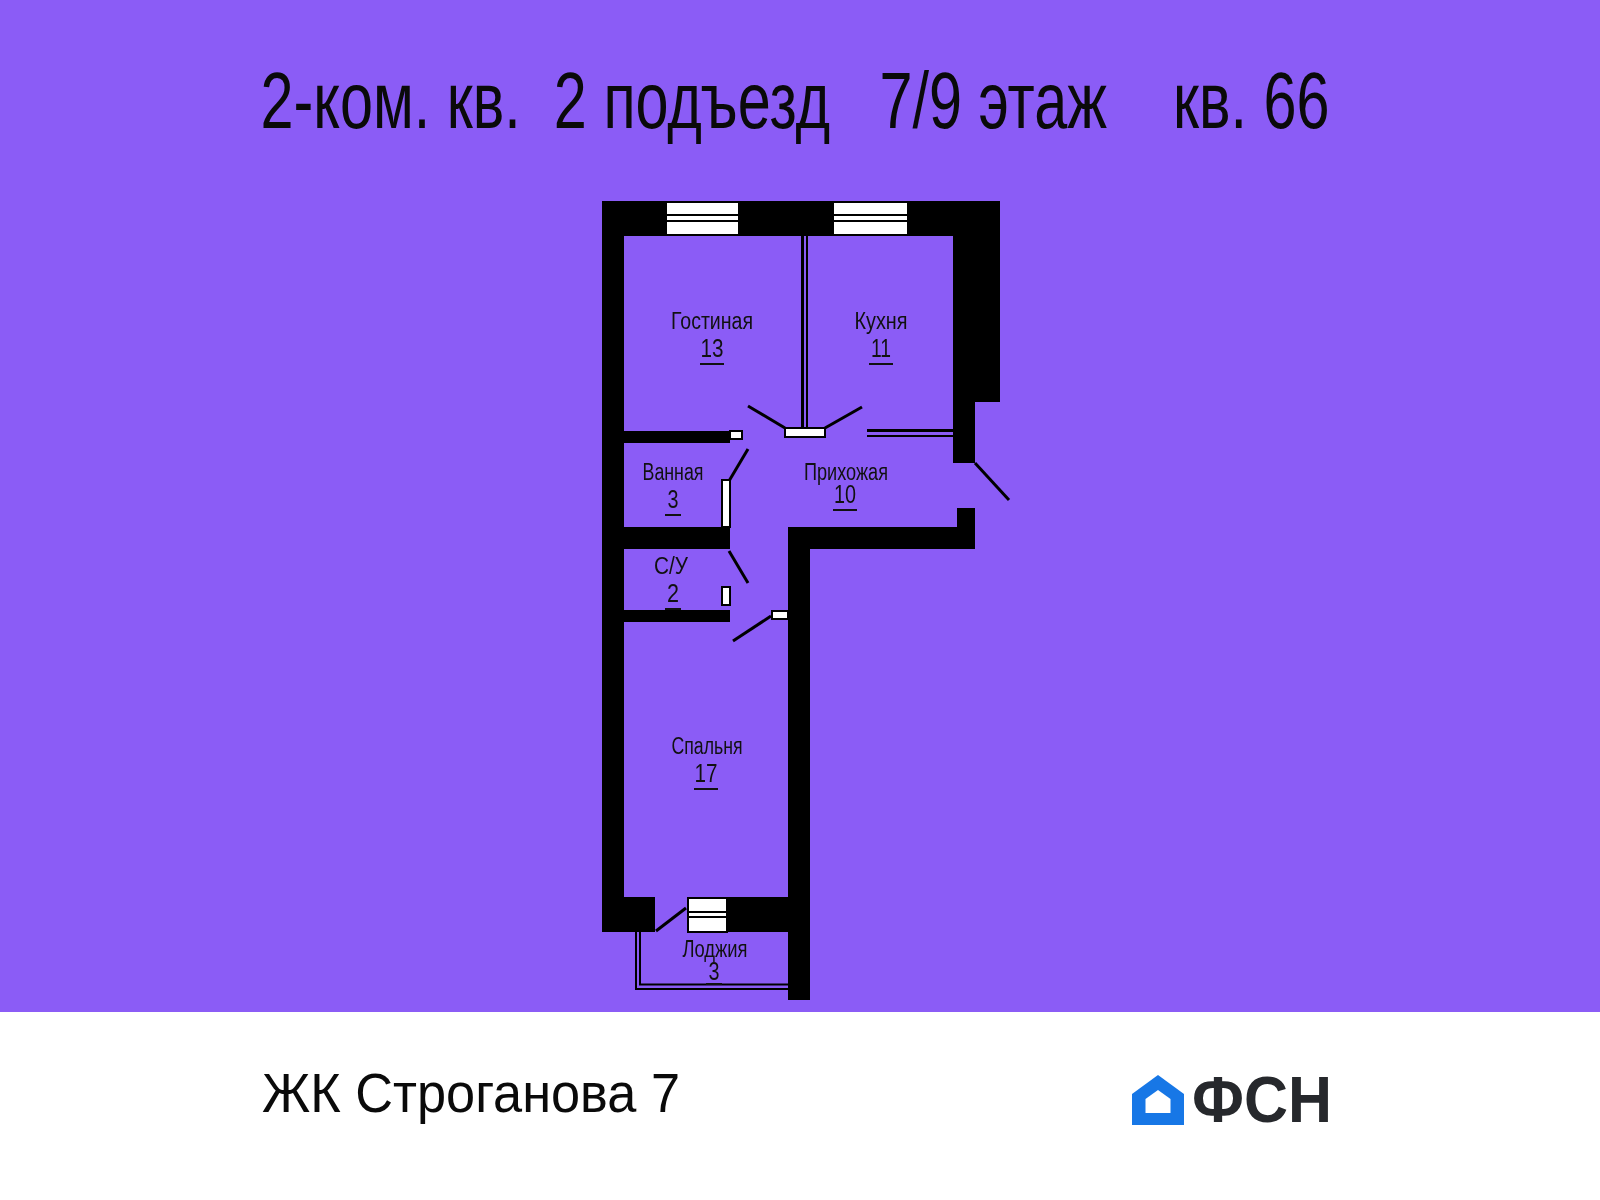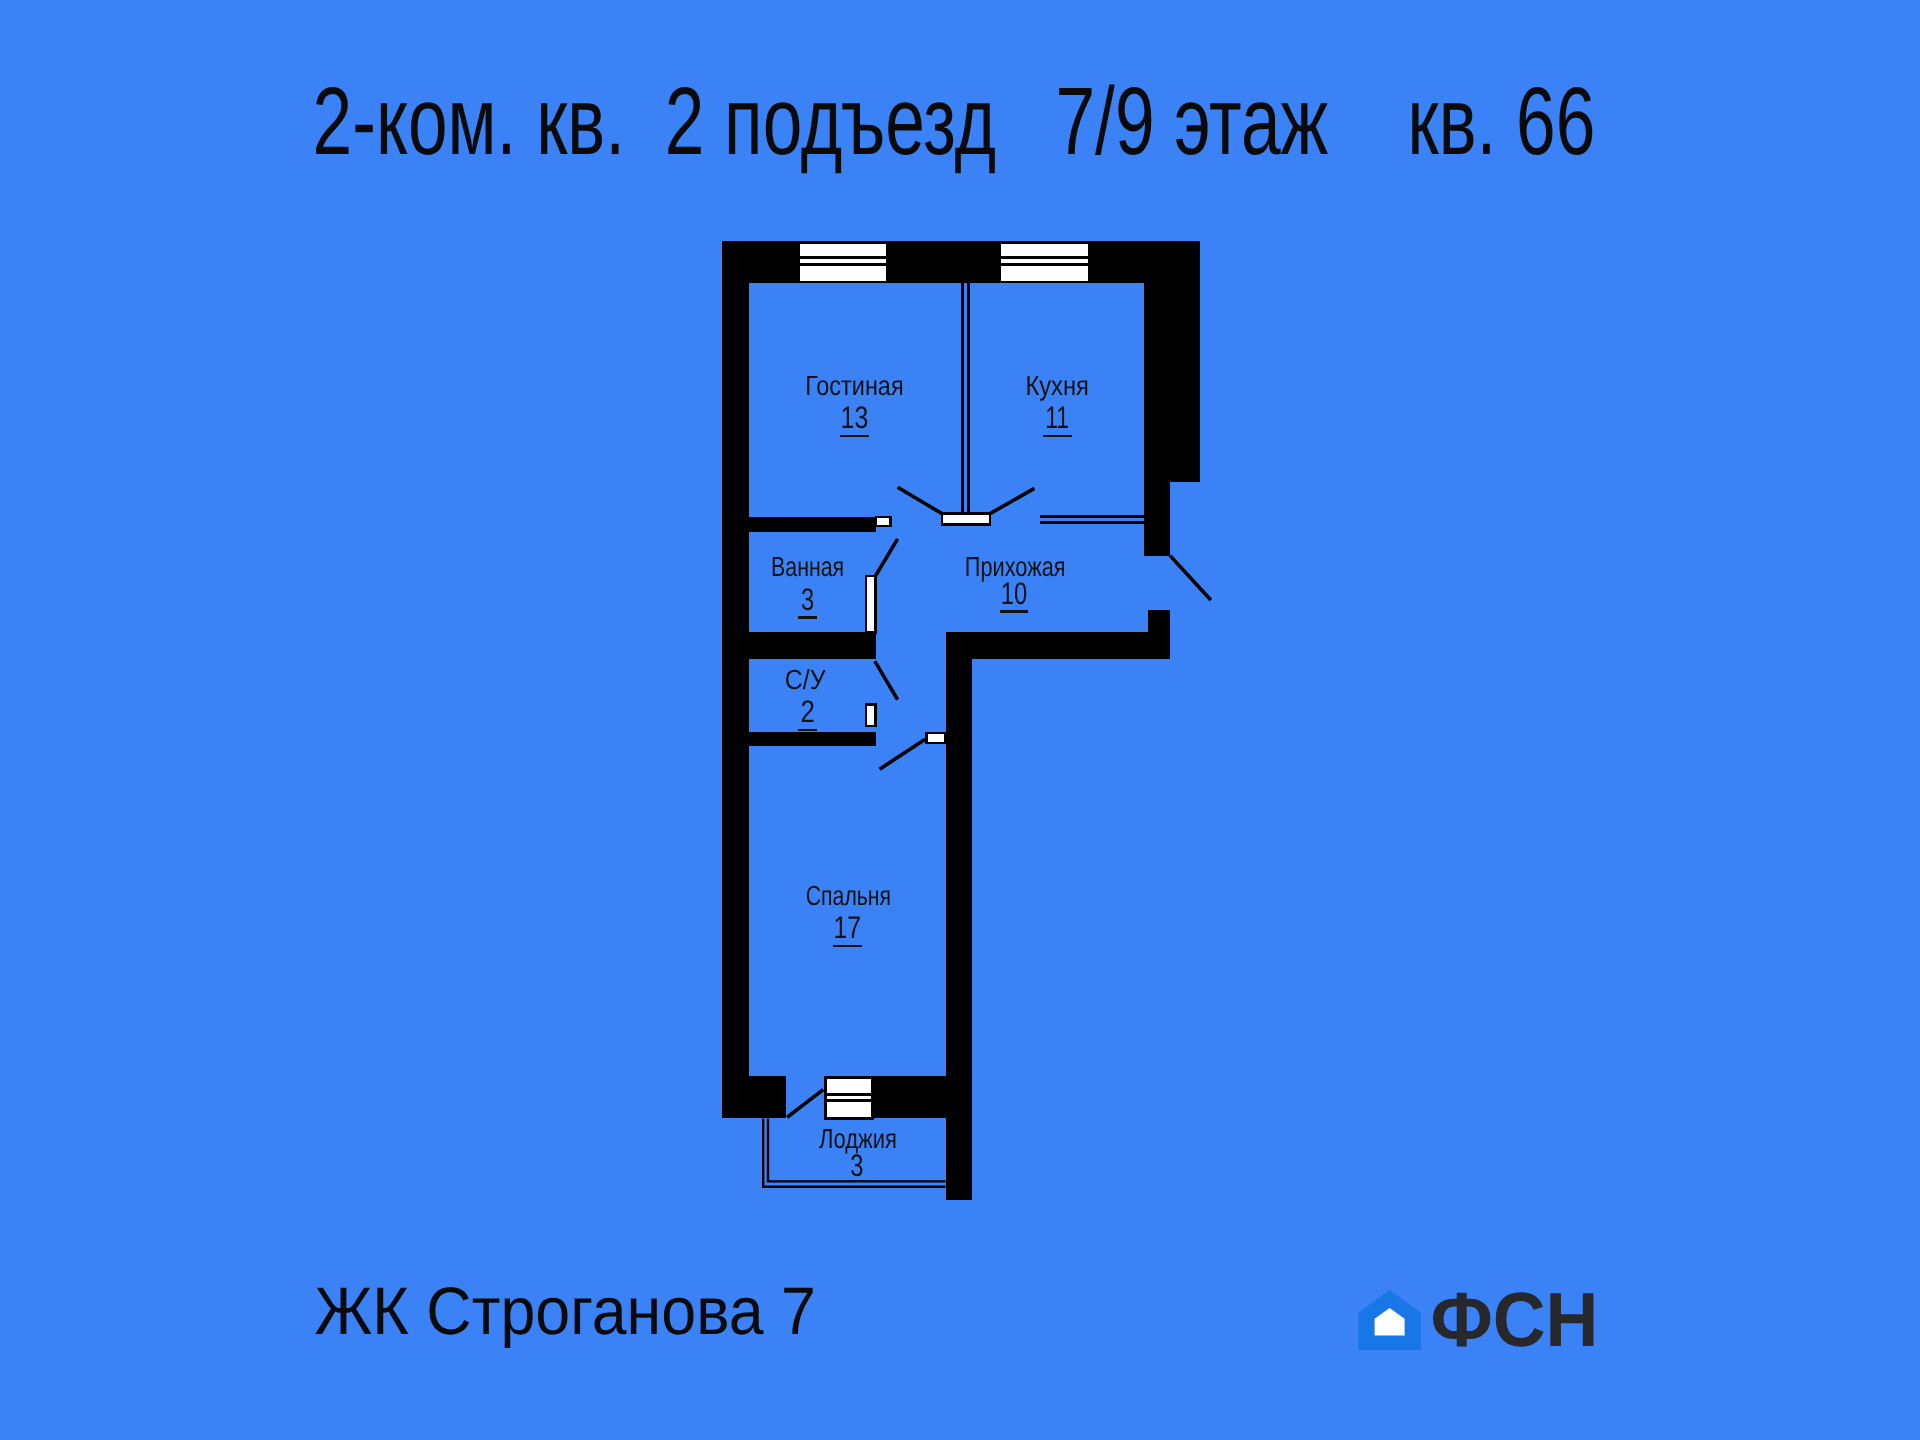--- a/index.html
+++ b/index.html
@@ -7,22 +7,22 @@
     padding: 0;
     background: #ffffff;
     width: 1600px;
     height: 1200px;
     overflow: hidden;
     font-family: "Liberation Sans", sans-serif;
   }
   .page {
     position: relative;
     width: 1600px;
-    height: 1200px;
-    background: #3b82f6;
+    height: 1012px;
+    background: #8b5cf6;
   }
   svg { position: absolute; left: 0; top: 0; }
   .wall { fill: #000000; shape-rendering: crispEdges; }
   .winwhite { fill: #ffffff; shape-rendering: crispEdges; }
   .bar { fill: #000000; shape-rendering: crispEdges; }
   .jamb { fill: #ffffff; stroke: #000000; stroke-width: 2; shape-rendering: crispEdges; }
   .swing { stroke: #000000; stroke-width: 3; fill: none; }
   .thinline { stroke: #000000; stroke-width: 2; fill: none; }
   .roomlabel { fill: #111111; font-size: 23px; }
   .roomnum { fill: #111111; font-size: 26px; }

